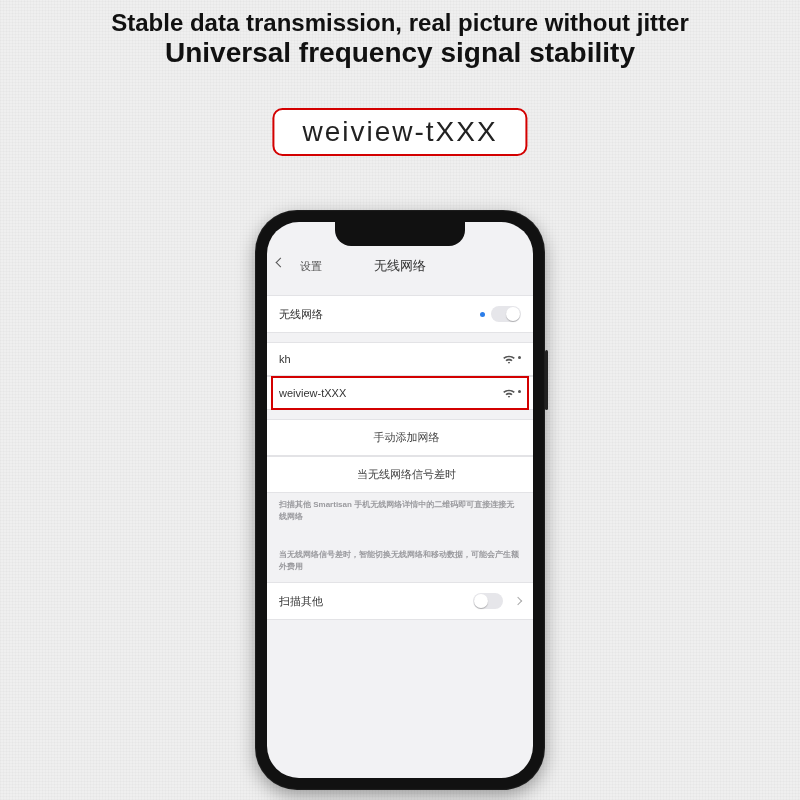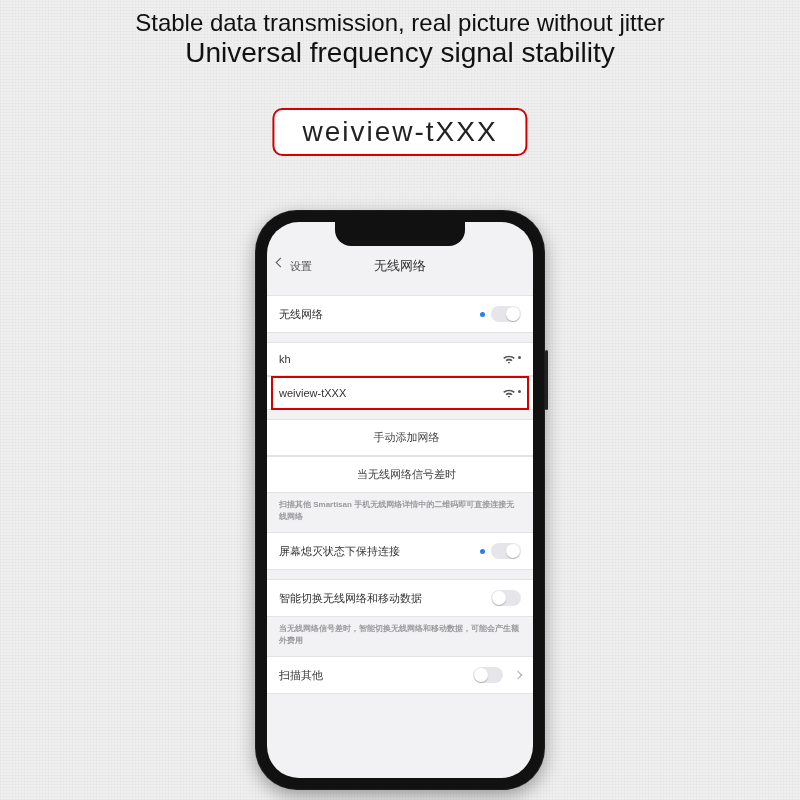--- a/index.html
+++ b/index.html
@@ -12,21 +12,21 @@
       repeating-linear-gradient(90deg, rgba(0,0,0,0.02) 0 1px, transparent 1px 3px);
     position: relative;
     overflow: hidden;
   }
 
   .headline {
     position: absolute;
     top: 8px;
     left: 0; right: 0;
     text-align: center;
-    font-weight: 400;
+    font-weight: 700;
     color: #111;
   }
   .headline .l1 { font-size: 24px; line-height: 30px; }
   .headline .l2 { font-size: 28px; line-height: 30px; }
 
   .pillbox {
     position: absolute;
     top: 108px;
     left: 50%;
     transform: translateX(-50%);
@@ -86,21 +86,21 @@
     display: flex;
     align-items: center;
     justify-content: center;
     font-size: 13px;
     color: #333;
   }
   .navbar .back {
     position: absolute;
     left: 10px;
     display: flex;
-    gap: 6px;
+    gap: 16px;
     font-size: 11px;
     color: #555;
   }
   .chev-left {
     width: 7px; height: 7px;
     border-left: 1.5px solid #555;
     border-bottom: 1.5px solid #555;
     transform: rotate(45deg);
     display: inline-block;
   }
@@ -238,38 +238,23 @@
       <div class="gap"></div>
 
       <div class="row center">
         <span>手动添加网络</span>
       </div>
       <div class="row center">
         <span>当无线网络信号差时</span>
       </div>
       <div class="note">扫描其他 Smartisan 手机无线网络详情中的二维码即可直接连接无线网络</div>
 
-      <div class="row">
-        <span class="label">屏幕熄灭状态下保持连接</span>
-        <span class="with-dot">
-          <span class="dot-blue"></span>
-          <span class="toggle on">
-              <span class="knob"></span>
-            </span>
-        </span>
-      </div>
-
-      <div class="gap"></div>
-
-      <div class="row">
-        <span class="label">智能切换无线网络和移动数据</span>
-        <span class="toggle">
-            <span class="knob"></span>
-          </span>
-      </div>
+
+      <div class="gap"></div>
+
       <div class="note">当无线网络信号差时，智能切换无线网络和移动数据，可能会产生额外费用</div>
 
       <div class="row">
         <span class="label">扫描其他</span>
         <span class="with-dot">
           <span class="toggle">
               <span class="knob"></span>
             </span>
           <span class="chev-right"></span>
         </span>

